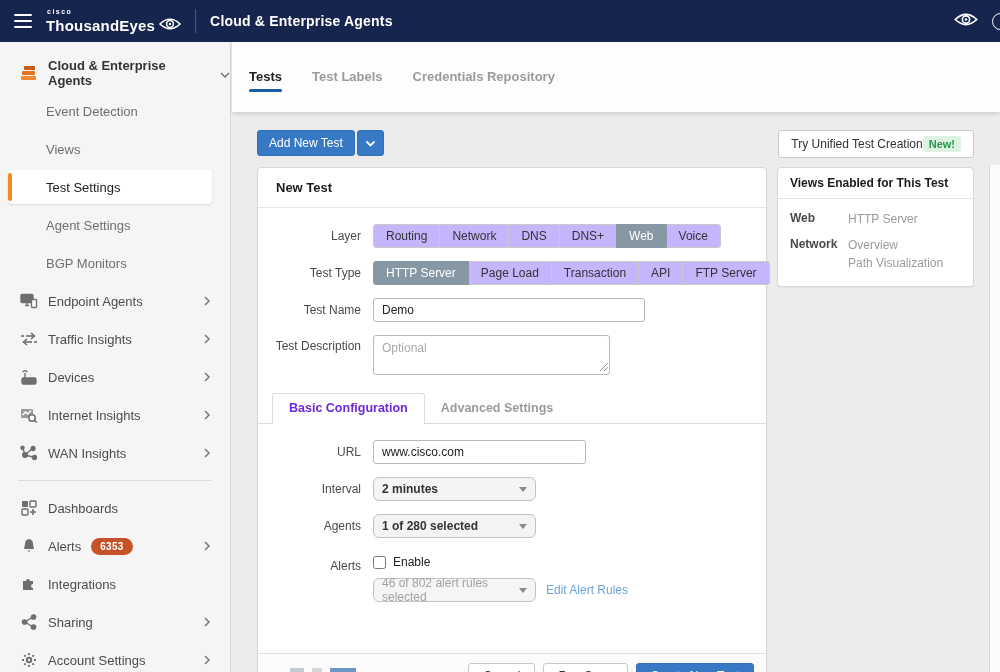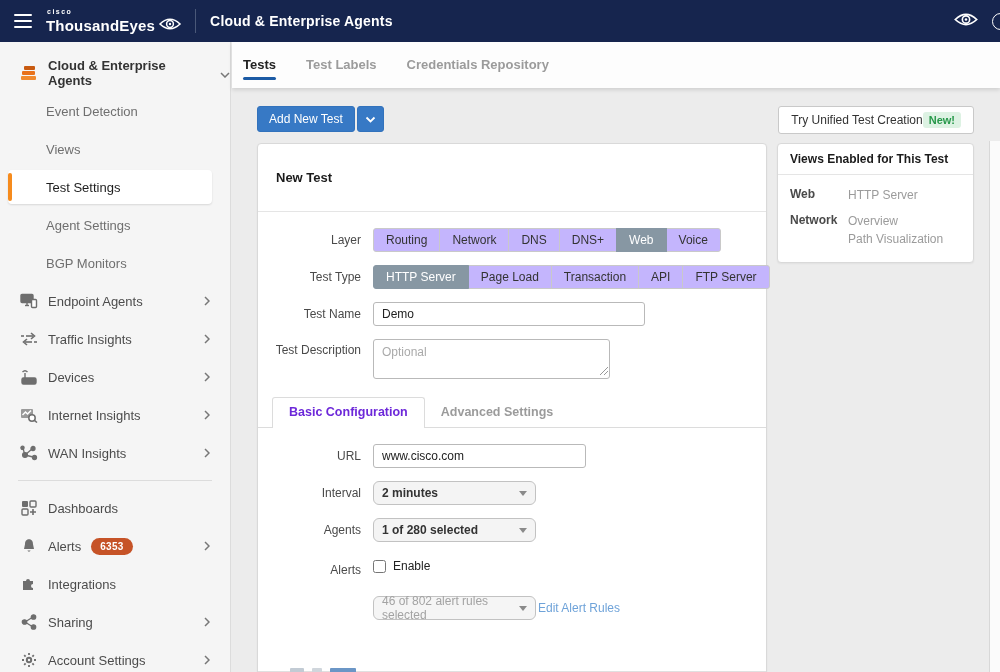--- a/index.html
+++ b/index.html
@@ -28,41 +28,41 @@
   .chev-d { margin-left:8px; }
   .sub-item { height:38px; display:flex; align-items:center; padding-left:46px; font-size:13px; color:#6f6f6f; cursor:pointer; }
   .sub-item.active-wrap { padding:0; }
   .active-pill { position:relative; margin:0 18px 0 8px; height:34px; width:205px; background:#fff; border-radius:4px; box-shadow:0 1px 2px rgba(0,0,0,.12); display:flex; align-items:center; padding-left:38px; color:#1e1e1e; font-weight:500; }
   .active-bar { position:absolute; left:0; top:3px; bottom:3px; width:4px; background:#f68b1d; border-radius:3px; }
   .side-divider { border-top:1px solid #dcdcdc; margin:8px 18px; }
   .badge { background:#c65327; color:#fff; font-size:10px; font-weight:bold; border-radius:9px; padding:3px 9px; margin-left:10px; letter-spacing:.3px; }
 
   
   .main { position:absolute; top:42px; left:232px; right:0; bottom:0; display:flex; flex-direction:column; }
-  .tabbar { height:46px; background:#fdfdfd; display:flex; align-items:center; padding-left:11px; gap:30px; box-shadow:0 2px 4px rgba(0,0,0,.12); position:relative; z-index:5; }
+  .tabbar { height:70px; background:#fdfdfd; display:flex; align-items:center; padding-left:17px; gap:30px; box-shadow:0 2px 4px rgba(0,0,0,.12); position:relative; z-index:5; }
   .tab { font-size:13px; font-weight:bold; color:#9b9b9b; cursor:pointer; padding-top:6px; }
   .tab .ul { height:3px; border-radius:2px; background:transparent; margin-top:5px; }
   .tab.active { color:#222; }
   .tab.active .ul { background:#1c5ba5; }
 
   .content { flex:1; position:relative; padding:18px 26px 0 25px; background:#ececec; overflow:hidden; }
   .right-gutter { position:absolute; top:53px; right:0; bottom:0; width:11px; background:#fbfbfb; border-left:1px solid #d8d8d8; z-index:4; }
 
   .toolbar-row { display:flex; align-items:flex-start; justify-content:space-between; margin-bottom:9px; }
   .btn { font-size:12px; border-radius:3px; cursor:pointer; display:inline-flex; align-items:center; justify-content:center; }
   .btn-blue { background:#3779c5; color:#fff; border:1px solid #3272bc; padding:5px 11px; }
   .split { display:inline-flex; gap:2px; }
   .split-caret { background:#3779c5; border:1px solid #3272bc; border-radius:3px; width:27px; padding:5px 0; }
   .btn-white { background:#fff; color:#333; border:1px solid #c9c9c9; padding:5px 12px; }
   .new-badge { background:#ddf2e3; color:#27984a; font-size:11px; font-weight:bold; border-radius:3px; padding:2px 6px; }
 
   .cards-row { display:flex; align-items:flex-start; gap:10px; }
   .card { background:#fff; border:1px solid #d9d9d9; border-radius:4px; box-shadow:0 1px 2px rgba(0,0,0,.05); }
   .main-card { width:510px; }
-  .card-hd { padding:26px 18px; font-size:13px; font-weight:bold; color:#1b1b1b; border-bottom:1px solid #e5e5e5; }
+  .card-hd { padding:12px 18px; font-size:13px; font-weight:bold; color:#1b1b1b; border-bottom:1px solid #e5e5e5; }
 
   .form-body { padding-top:16px; }
   .form-row { display:flex; align-items:center; margin-bottom:13px; }
   .form-row.top { align-items:flex-start; }
   .form-label { width:115px; text-align:right; padding-right:12px; font-size:12px; color:#4a4a4a; flex:0 0 115px; padding-top:0; }
   .form-row.top .form-label { padding-top:4px; }
 
   .seg { display:inline-flex; }
   .seg-btn { background:#c4b5fd; border:1px solid #c9c9c9; color:#333; font-size:12px; padding:4px 12px; margin-left:-1px; cursor:pointer; white-space:nowrap; }
   .seg-btn:first-child { border-radius:3px 0 0 3px; margin-left:0; }
@@ -82,21 +82,21 @@
 
   .lower { padding-top:16px; }
   .sel-box { height:24px; border:1px solid #c2c2c2; border-radius:6px; background:#f4f4f4; display:inline-flex; align-items:center; justify-content:space-between; font-size:12px; font-weight:bold; color:#333; padding:0 8px; cursor:pointer; }
   .sel-163 { width:163px; }
   .caret { width:0; height:0; border-left:4px solid transparent; border-right:4px solid transparent; border-top:5px solid #8a8a8a; margin-left:8px; }
   .sel-box.disabled { color:#a3a3a3; font-weight:normal; background:#f5f5f5; cursor:default; }
   .url-input { width:213px; }
 
   .chk-row { display:flex; align-items:center; gap:7px; font-size:12px; color:#222; }
   .chk { width:13px; height:13px; accent-color:#3779c5; cursor:pointer; }
-  .alert-line2 { display:flex; align-items:center; gap:2px; margin-top:23px; }
+  .alert-line2 { display:flex; align-items:center; gap:10px; margin-top:9px; }
   .link { color:#6fa3d9; font-size:12px; cursor:pointer; text-decoration:none; }
 
   .footer-spacer { height:38px; }
   .card-footer { border-top:1px solid #e0e0e0; background:#fbfbfb; border-radius:0 0 4px 4px; padding:9px 12px; display:flex; justify-content:flex-end; gap:8px; }
   .card-footer .btn { padding:5px 14px; }
 
   .views-card { width:198px; }
   .views-hd { padding:8px 12px; font-size:12px; font-weight:bold; color:#1b1b1b; border-bottom:1px solid #e5e5e5; }
   .views-body { padding:12px 12px 14px; }
   .views-row { display:flex; margin-bottom:9px; }

